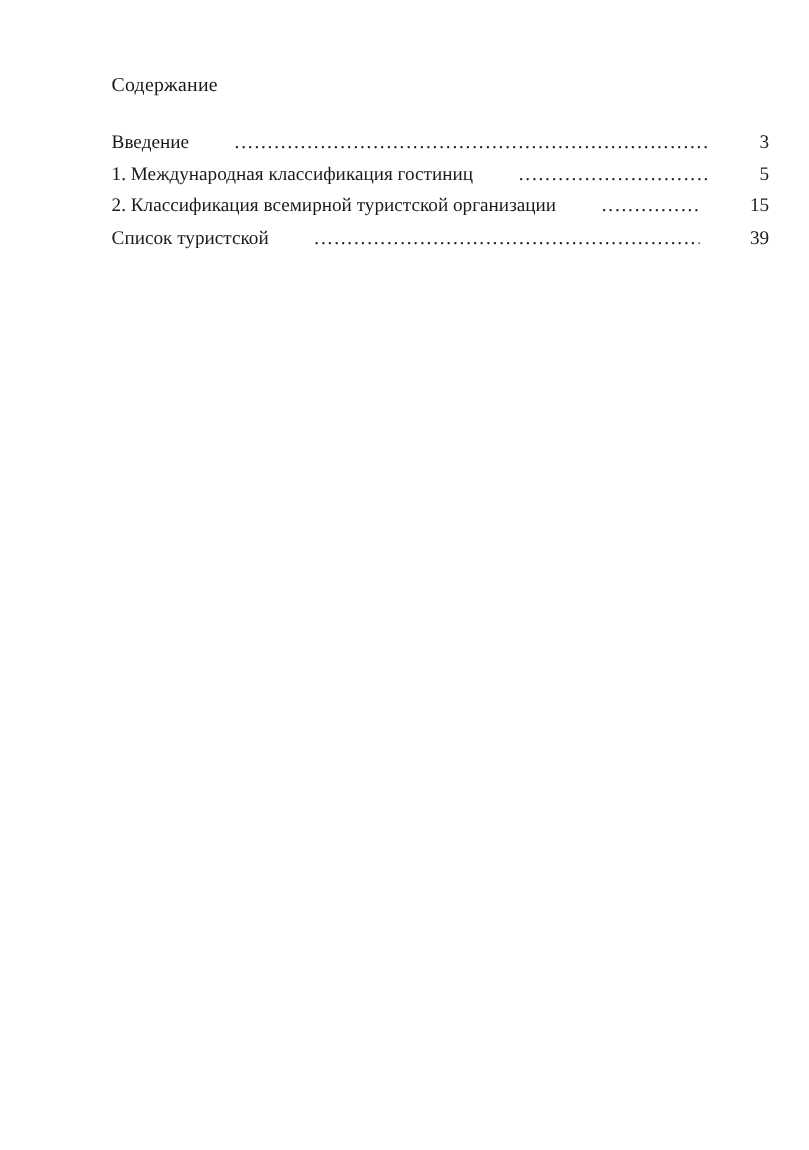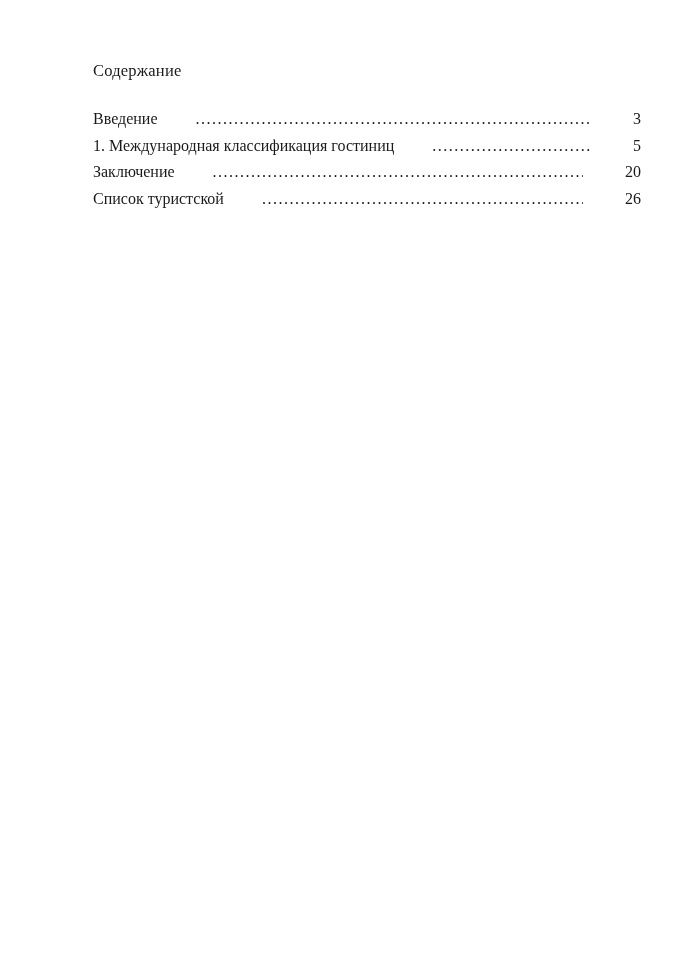--- a/index.html
+++ b/index.html
@@ -75,30 +75,30 @@
         <span class="toc-leader"></span>
         <span class="toc-page">3</span>
       </div>
 
       <div class="toc-row">
         <span class="toc-label">1. Международная классификация гостиниц</span>
         <span class="toc-leader"></span>
         <span class="toc-page">5</span>
       </div>
 
+      <div class="toc-row">
+        <span class="toc-label">2. Классификация всемирной туристской организации</span>
+        <span class="toc-leader"></span>
+        <span class="toc-page">15</span>
+      </div>
 
 
-      <div class="toc-row">
-        <span class="toc-label">Заключение</span>
-        <span class="toc-leader"></span>
-        <span class="toc-page">20</span>
-      </div>
 
       <div class="toc-row">
         <span class="toc-label">Список туристской</span>
         <span class="toc-leader"></span>
-        <span class="toc-page">26</span>
+        <span class="toc-page">39</span>
       </div>
 
 
     </div>
   </div>
 </div>
 
 </body></html>

